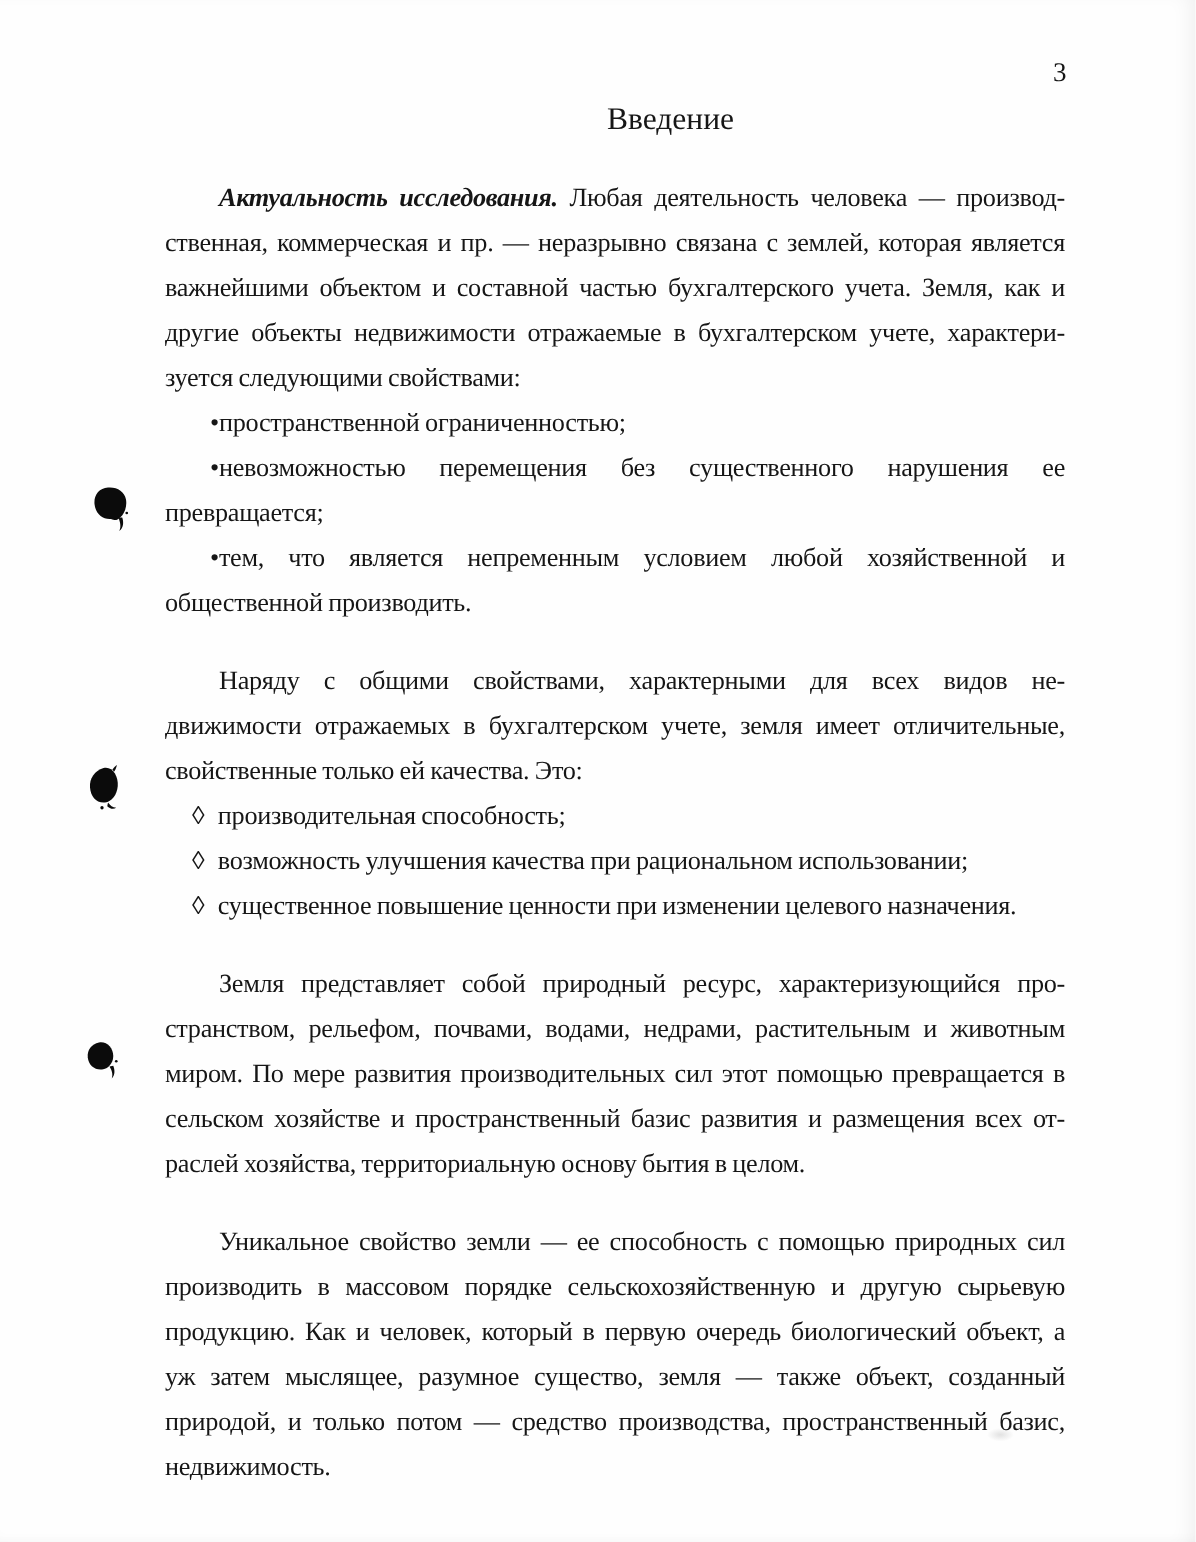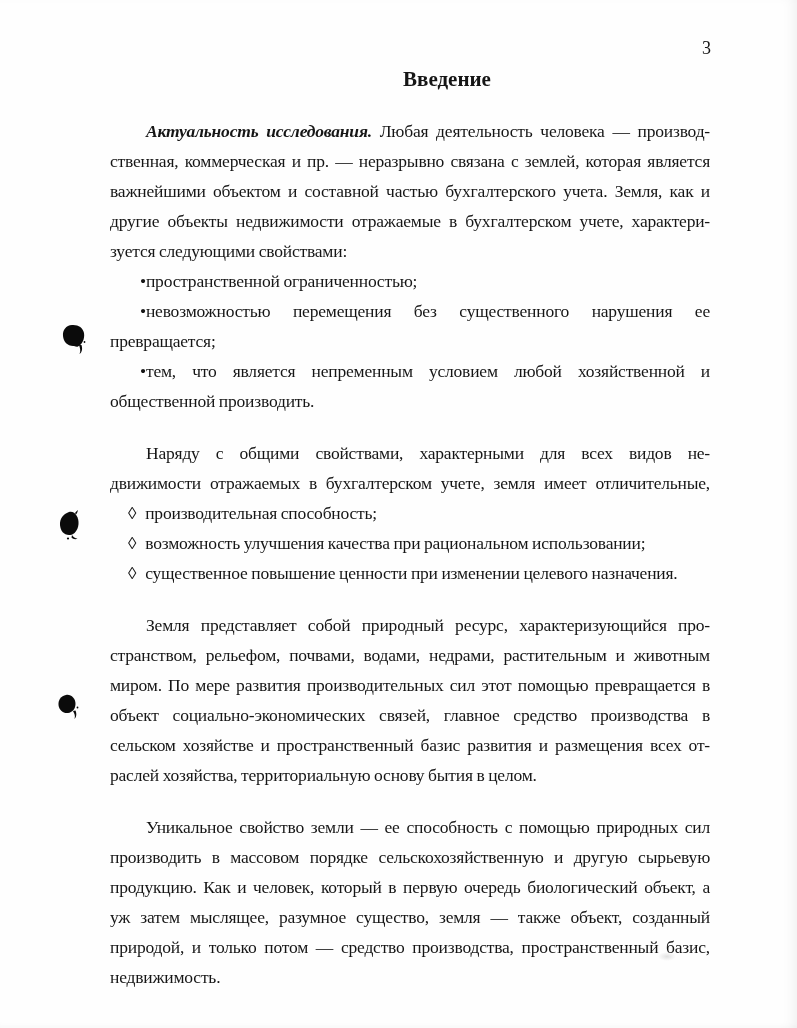--- a/index.html
+++ b/index.html
@@ -27,21 +27,21 @@
   .content {
     position: absolute;
     left: 110px;
     top: 64px;
     width: 600px;
   }
   h1.doc-title {
     margin: 0 0 8px 0;
     padding: 0;
     font-size: 21px;
-    font-weight: 700;
+    font-weight: 400;
     line-height: 30px;
     text-align: center;
     position: relative;
     left: 37px;
   }
   .ln {
     height: 30px;
     line-height: 30px;
     font-size: 17.5px;
     letter-spacing: -0.2px;
@@ -125,33 +125,33 @@
       <div class="ln bind"><span class="bm">•</span><span>пространственной ограниченностью;</span></div>
       <div class="ln j bind"><span class="bm">•</span><span>невозможностью перемещения без существенного нарушения ее</span></div>
       <div class="ln">превращается;</div>
       <div class="ln j bind"><span class="bm">•</span><span>тем, что является непременным условием любой хозяйственной и</span></div>
       <div class="ln">общественной производить.</div>
     </section>
 
     <section>
       <div class="ln j ind">Наряду с общими свойствами, характерными для всех видов не-</div>
       <div class="ln j">движимости отражаемых в бухгалтерском учете, земля имеет отличительные,</div>
+      <div class="ln">свойственные только ей качества. Это:</div>
     </section>
 
     <section>
       <div class="ln dline"><span class="dm">◊</span><span>производительная способность;</span></div>
       <div class="ln dline"><span class="dm">◊</span><span>возможность улучшения качества при рациональном использовании;</span></div>
       <div class="ln dline"><span class="dm">◊</span><span>существенное повышение ценности при изменении целевого назначения.</span></div>
     </section>
 
     <section>
       <div class="ln j ind">Земля представляет собой природный ресурс, характеризующийся про-</div>
       <div class="ln j">странством, рельефом, почвами, водами, недрами, растительным и животным</div>
       <div class="ln j">миром. По мере развития производительных сил этот помощью превращается в</div>
-      <div class="ln j">объект социально-экономических связей, главное средство производства в</div>
       <div class="ln j">сельском хозяйстве и пространственный базис развития и размещения всех от-</div>
       <div class="ln">раслей хозяйства, территориальную основу бытия в целом.</div>
     </section>
 
     <section>
       <div class="ln j ind">Уникальное свойство земли — ее способность с помощью природных сил</div>
       <div class="ln j">производить в массовом порядке сельскохозяйственную и другую сырьевую</div>
       <div class="ln j">продукцию. Как и человек, который в первую очередь биологический объект, а</div>
       <div class="ln j">уж затем мыслящее, разумное существо, земля — также объект, созданный</div>
       <div class="ln j">природой, и только потом — средство производства, пространственный базис,</div>

